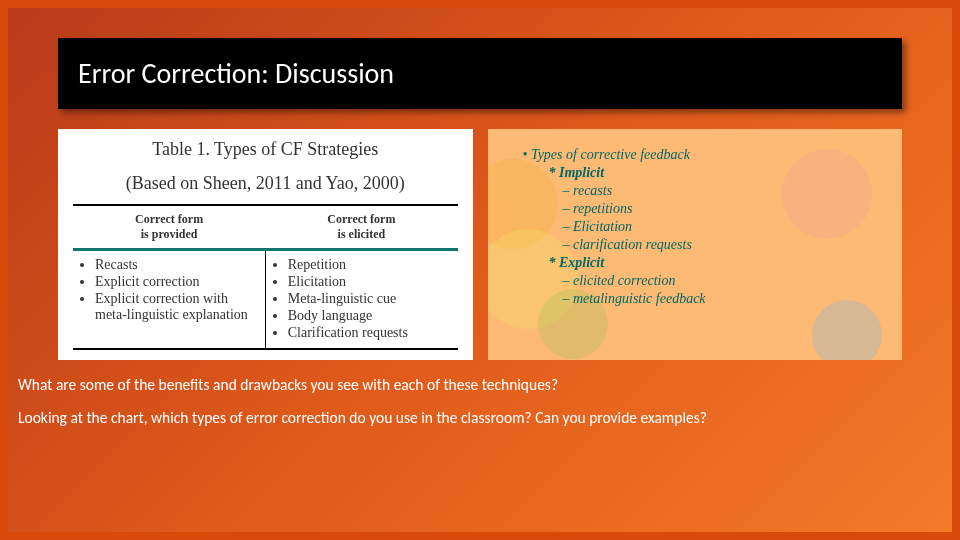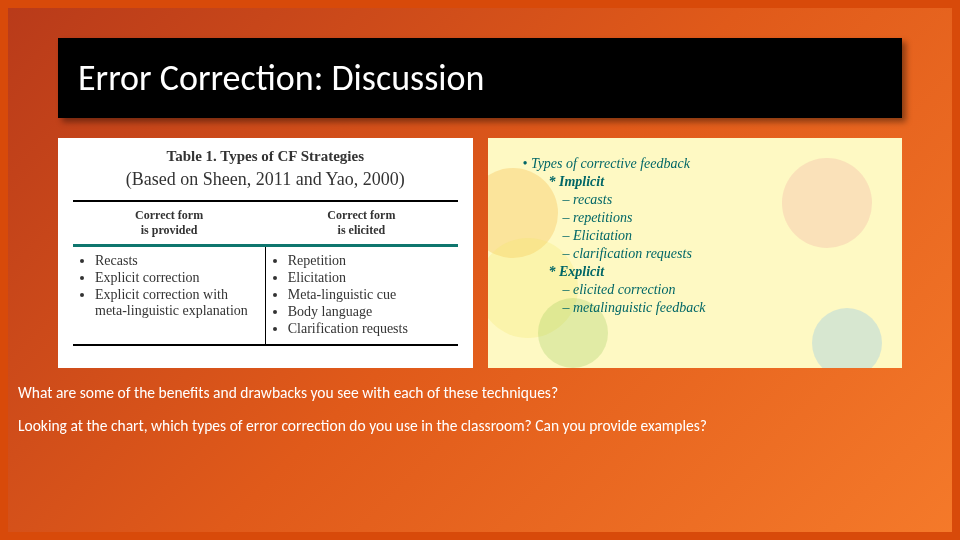--- a/index.html
+++ b/index.html
@@ -13,54 +13,54 @@
   position: relative;
 }
 .title-bar {
   background: #000;
   margin: 30px 50px 20px 50px;
   padding: 18px 20px;
   box-shadow: 4px 4px 6px rgba(0,0,0,0.4);
 }
 .title-bar h1 {
   color: #fff;
-  font-size: 36px;
+  font-size: 28px;
   font-weight: normal;
   font-family: Calibri, Arial, sans-serif;
 }
 .content-row {
   display: flex;
   gap: 15px;
   padding: 0 50px;
 }
 .panel {
   background: #fff;
   flex: 1;
   padding: 10px 15px;
   font-family: Georgia, 'Times New Roman', serif;
   font-size: 13px;
   color: #333;
   min-height: 230px;
 }
 .panel.right {
-  background: #fef9c3;
+  background: #fdba74;
   position: relative;
   overflow: hidden;
 }
 .blob { position: absolute; border-radius: 50%; opacity: 0.25; }
 .blob.b1 { width: 90px; height: 90px; background: #f5a623; top: 30px; left: -20px; }
 .blob.b2 { width: 100px; height: 100px; background: #f5e663; top: 100px; left: -10px; }
 .blob.b3 { width: 70px; height: 70px; background: #8bc34a; top: 160px; left: 50px; }
 .blob.b4 { width: 90px; height: 90px; background: #ef9a9a; top: 20px; right: 30px; }
 .blob.b5 { width: 70px; height: 70px; background: #64b5f6; bottom: -10px; right: 20px; }
 .table-title {
   text-align: center;
-  font-weight: bold;
-  font-size: 15px;
-  margin-bottom: 4px;
+  font-weight: normal;
+  font-size: 18px;
+  margin-bottom: 13px;
 }
 .table-sub {
   text-align: center;
   font-size: 18px;
   margin-bottom: 10px;
 }
 table {
   width: 100%;
   border-collapse: collapse;
   border-top: 2px solid #000;

